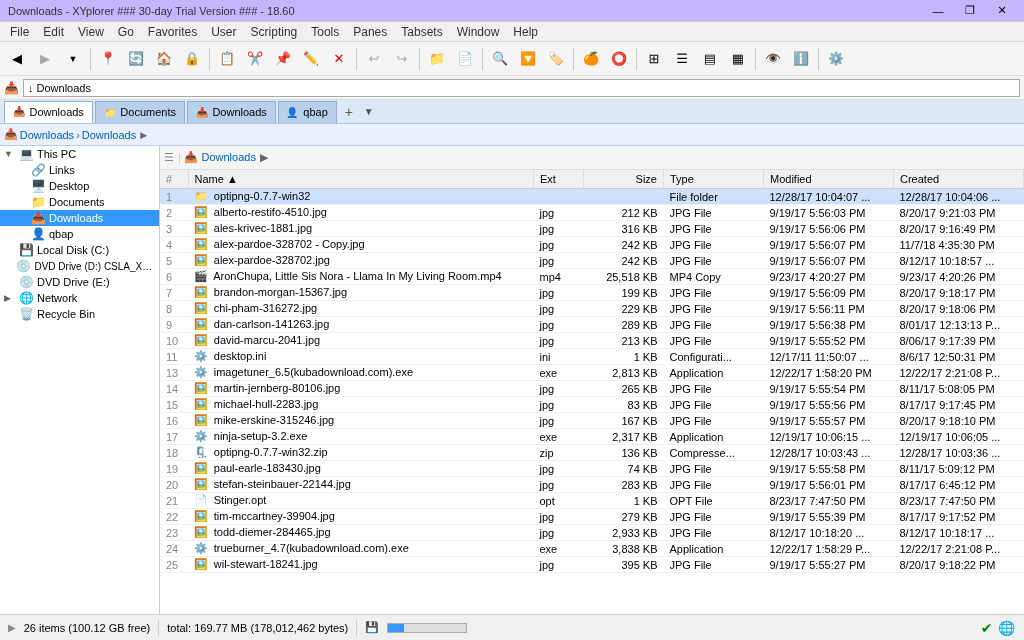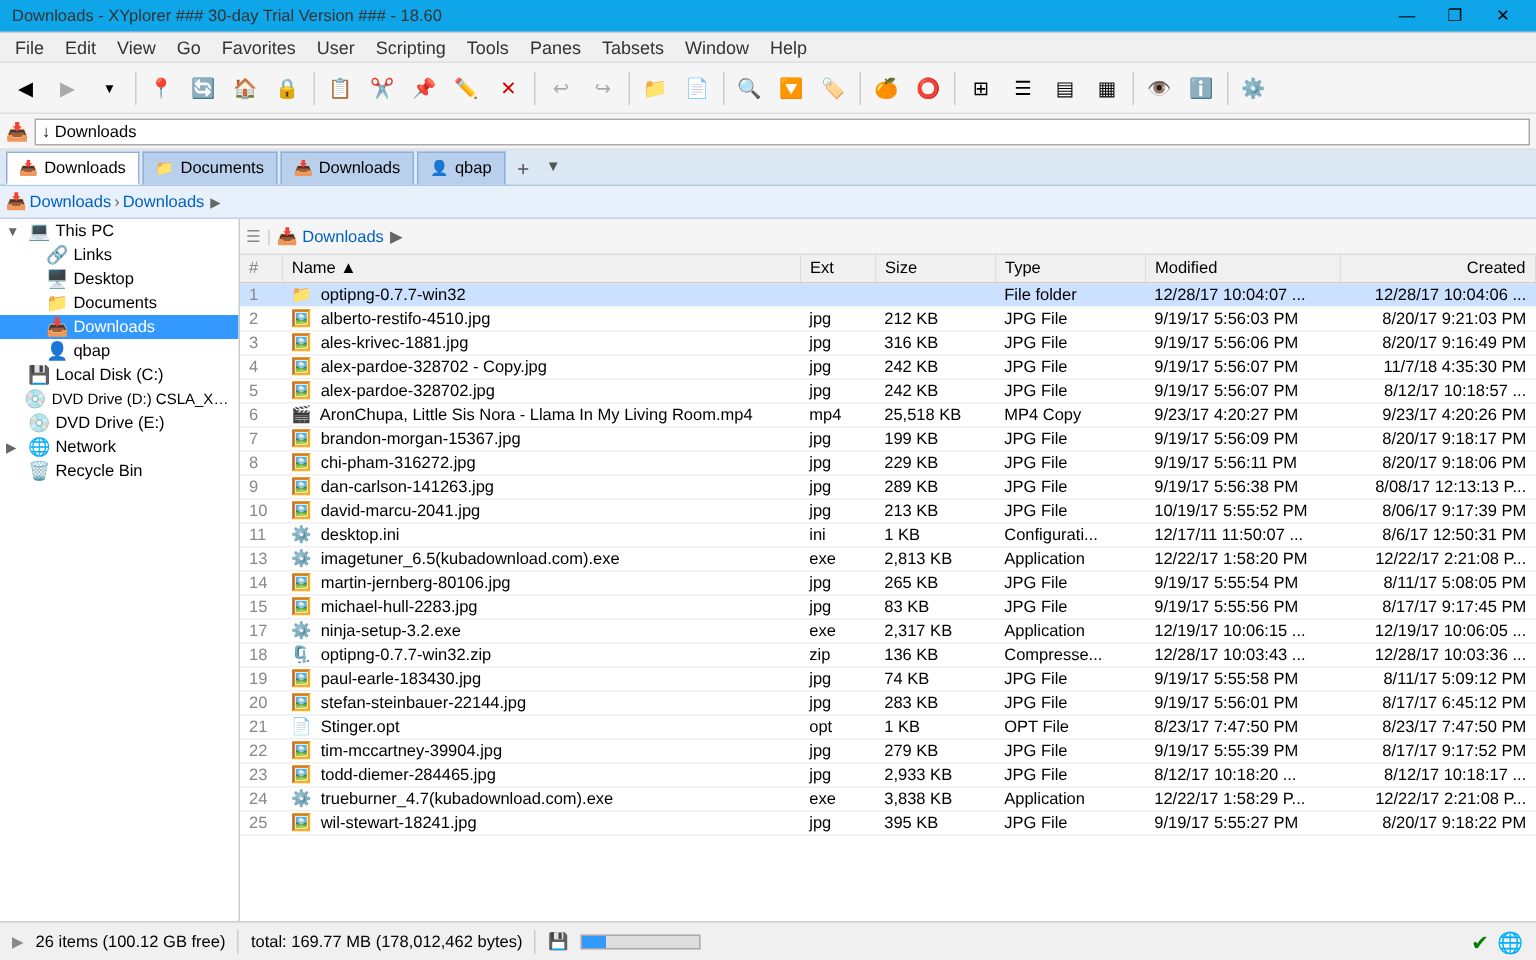--- a/index.html
+++ b/index.html
@@ -1,19 +1,19 @@
 <!DOCTYPE html>
 <html><head>
   <meta charset="utf-8">
   <style>
     * { margin: 0; padding: 0; box-sizing: border-box; }
     body { font-family: 'Segoe UI', Tahoma, sans-serif; font-size: 12px; background: #f0f0f0; overflow: hidden; width: 1024px; height: 640px; }
     
     
-    #title-bar { background: #0ea5e9; height: 22px; display: flex; align-items: center; justify-content: space-between; padding: 0 8px; border-bottom: 1px solid #ccc; }
+    #title-bar { background: #c4b5fd; height: 22px; display: flex; align-items: center; justify-content: space-between; padding: 0 8px; border-bottom: 1px solid #ccc; }
     #title-bar .controls { display: flex; gap: 4px; }
     #title-bar .controls span { width: 28px; height: 16px; display: flex; align-items: center; justify-content: center; cursor: pointer; font-size: 11px; }
     
     
     #menu-bar { background: #f0f0f0; height: 20px; display: flex; align-items: center; padding: 0 4px; border-bottom: 1px solid #ddd; gap: 2px; }
     #menu-bar .menu-item { padding: 2px 6px; cursor: pointer; font-size: 12px; color: #333; }
     
     
     #toolbar { background: #f5f5f5; height: 34px; display: flex; align-items: center; padding: 0 4px; border-bottom: 1px solid #ddd; gap: 2px; }
     .toolbar-btn { width: 26px; height: 26px; display: flex; align-items: center; justify-content: center; cursor: pointer; border: 1px solid transparent; border-radius: 2px; font-size: 13px; }
@@ -54,24 +54,24 @@
     #file-list { flex: 1; overflow-y: auto; background: white; }
     table { width: 100%; border-collapse: collapse; font-size: 11px; }
     thead tr { background: #f0f0f0; position: sticky; top: 0; z-index: 1; }
     thead th { padding: 3px 6px; text-align: left; border-right: 1px solid #ddd; border-bottom: 1px solid #ccc; font-weight: normal; cursor: pointer; white-space: nowrap; }
     tbody tr { border-bottom: 1px solid #f0f0f0; }
     tbody tr.selected { background: #cce0ff; }
     tbody td { padding: 1px 6px; white-space: nowrap; overflow: hidden; max-width: 300px; }
     .col-num { width: 28px; color: #888; }
     .col-name { min-width: 200px; }
     .col-ext { width: 50px; }
-    .col-size { width: 80px; }
+    .col-size { width: 80px; text-align: right; }
     .col-type { width: 100px; }
     .col-modified { width: 130px; }
-    .col-created { width: 130px; text-align: right; }
+    .col-created { width: 130px; }
     
     
     #status-bar { height: 26px; background: #f0f0f0; border-top: 1px solid #ccc; display: flex; align-items: center; padding: 0 8px; font-size: 11px; gap: 8px; }
     .status-sep { width: 1px; height: 16px; background: #ccc; }
     .drive-bar { width: 80px; height: 10px; background: #ddd; border: 1px solid #aaa; }
     .drive-bar-fill { height: 100%; background: #3399ff; }
     
     .folder-icon { color: #e8a020; }
     
     
@@ -362,32 +362,32 @@
             <tr>
     <td class="col-num">9</td>
     <td class="col-name">
       <span style="color:#4080d0;margin-right:3px;">🖼️</span>
       <span>dan-carlson-141263.jpg</span>
     </td>
     <td class="col-ext">jpg</td>
     <td class="col-size">289 KB</td>
     <td class="col-type">JPG File</td>
     <td class="col-modified">9/19/17 5:56:38 PM</td>
-    <td class="col-created">8/08/17 12:13:13 P...</td>
+    <td class="col-created">8/01/17 12:13:13 P...</td>
   </tr>
             <tr>
     <td class="col-num">10</td>
     <td class="col-name">
       <span style="color:#4080d0;margin-right:3px;">🖼️</span>
       <span>david-marcu-2041.jpg</span>
     </td>
     <td class="col-ext">jpg</td>
     <td class="col-size">213 KB</td>
     <td class="col-type">JPG File</td>
-    <td class="col-modified">10/19/17 5:55:52 PM</td>
+    <td class="col-modified">9/19/17 5:55:52 PM</td>
     <td class="col-created">8/06/17 9:17:39 PM</td>
   </tr>
             <tr>
     <td class="col-num">11</td>
     <td class="col-name">
       <span style="color:#808080;margin-right:3px;">⚙️</span>
       <span>desktop.ini</span>
     </td>
     <td class="col-ext">ini</td>
     <td class="col-size">1 KB</td>
@@ -423,20 +423,32 @@
     <td class="col-num">15</td>
     <td class="col-name">
       <span style="color:#4080d0;margin-right:3px;">🖼️</span>
       <span>michael-hull-2283.jpg</span>
     </td>
     <td class="col-ext">jpg</td>
     <td class="col-size">83 KB</td>
     <td class="col-type">JPG File</td>
     <td class="col-modified">9/19/17 5:55:56 PM</td>
     <td class="col-created">8/17/17 9:17:45 PM</td>
+  </tr>
+            <tr>
+    <td class="col-num">16</td>
+    <td class="col-name">
+      <span style="color:#4080d0;margin-right:3px;">🖼️</span>
+      <span>mike-erskine-315246.jpg</span>
+    </td>
+    <td class="col-ext">jpg</td>
+    <td class="col-size">167 KB</td>
+    <td class="col-type">JPG File</td>
+    <td class="col-modified">9/19/17 5:55:57 PM</td>
+    <td class="col-created">8/20/17 9:18:10 PM</td>
   </tr>
             <tr>
     <td class="col-num">17</td>
     <td class="col-name">
       <span style="color:#20a020;margin-right:3px;">⚙️</span>
       <span>ninja-setup-3.2.exe</span>
     </td>
     <td class="col-ext">exe</td>
     <td class="col-size">2,317 KB</td>
     <td class="col-type">Application</td>

